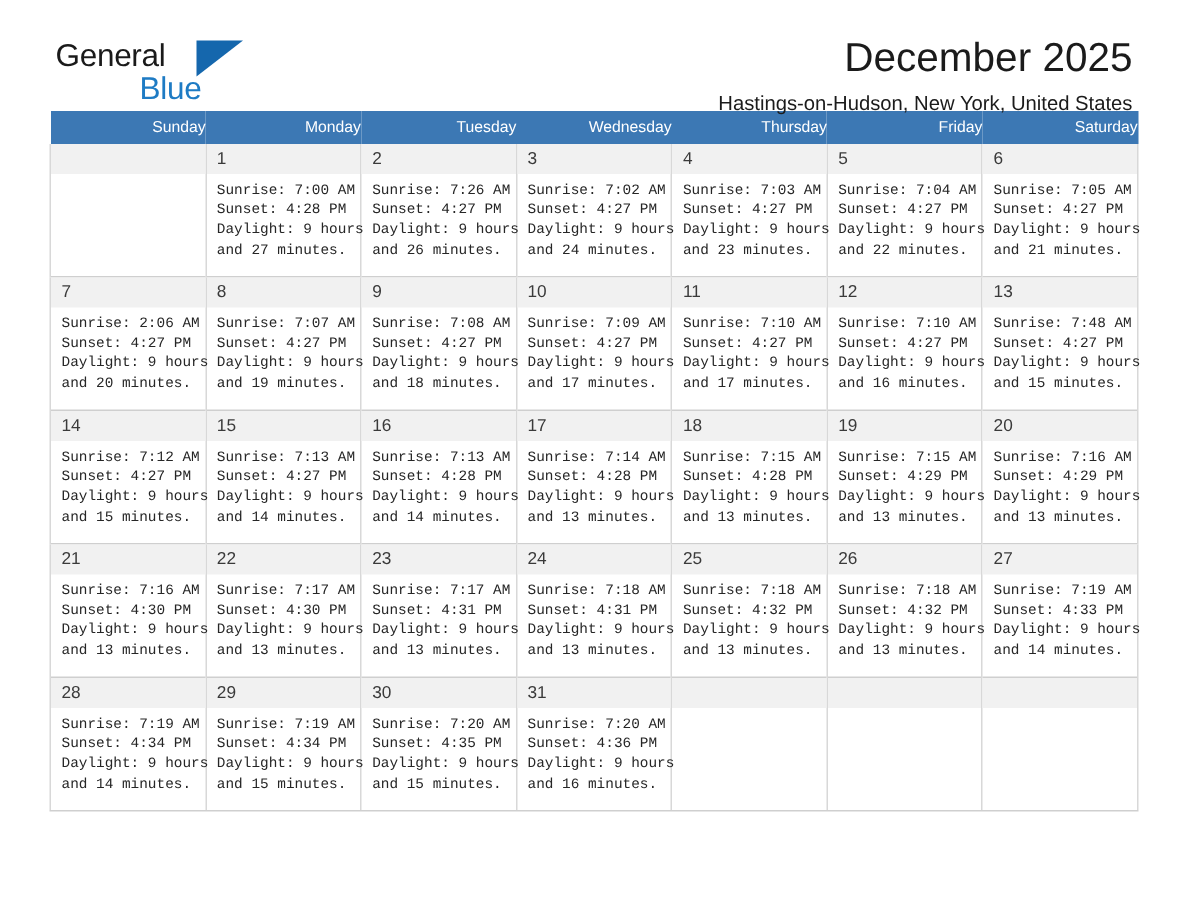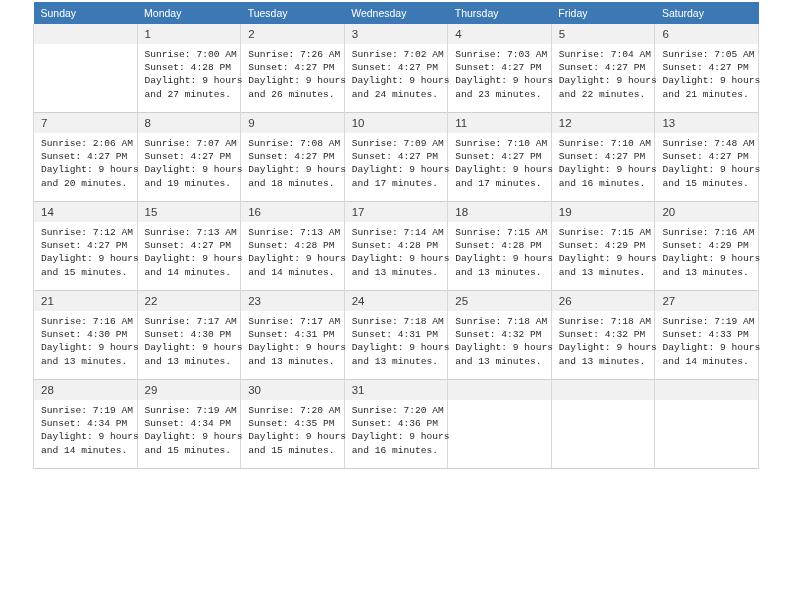--- a/index.html
+++ b/index.html
@@ -88,21 +88,21 @@
     width: 726px;
     border-collapse: collapse;
     table-layout: fixed;
     margin-top: 2px;
   }
   .calendar th {
     background: #3c78b4;
     color: #ffffff;
     font-size: 10.5px;
     font-weight: normal;
-    text-align: left;
+    text-align: right;
     padding: 5px 0 5px 7px;
     height: 11px;
     border: none;
   }
   .calendar td {
     vertical-align: top;
     border: 1px solid #d8d8d8;
     border-top: none;
     border-bottom: none;
     padding: 0;
@@ -144,20 +144,34 @@
     width: 726px;
     height: 1px;
     background: #cfcfcf;
   }
 </style>
 </head>
 <body>
 
 <div class="page">
 
+  <div class="header">
+
+    <div class="brand">
+      <span class="brand-general">General</span>
+      <span class="brand-flag"></span>
+      <span class="brand-blue">Blue</span>
+    </div>
+
+    <div class="title-block">
+      <div class="cal-title">December 2025</div>
+      <div class="cal-subtitle">Hastings-on-Hudson, New York, United States</div>
+    </div>
+
+  </div>
 
   <table class="calendar">
     <thead>
       <tr>
         <th>Sunday</th>
         <th>Monday</th>
         <th>Tuesday</th>
         <th>Wednesday</th>
         <th>Thursday</th>
         <th>Friday</th>

